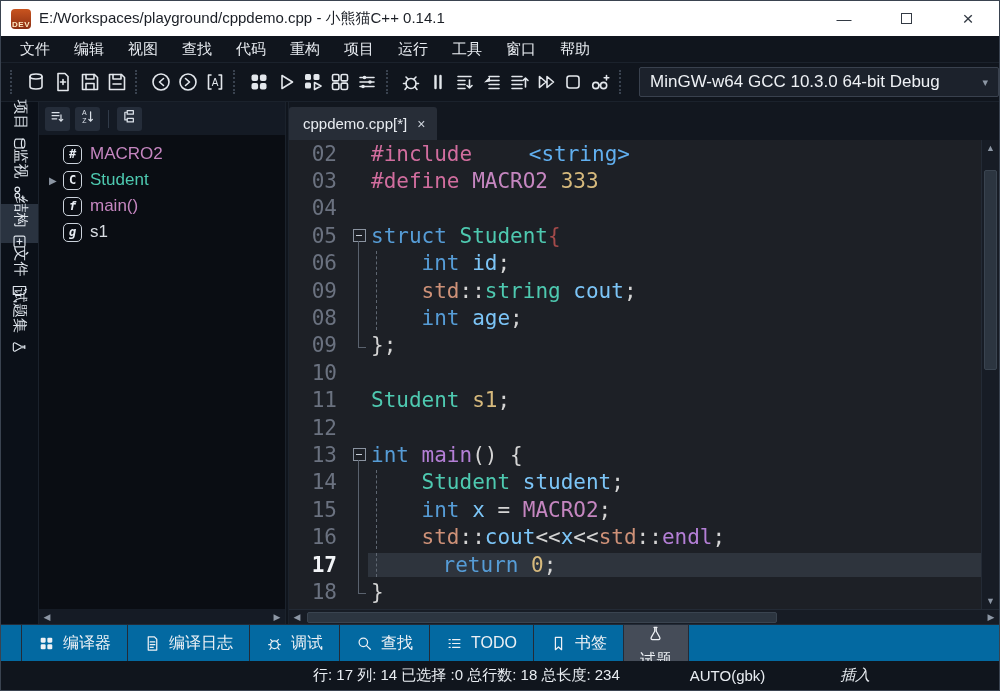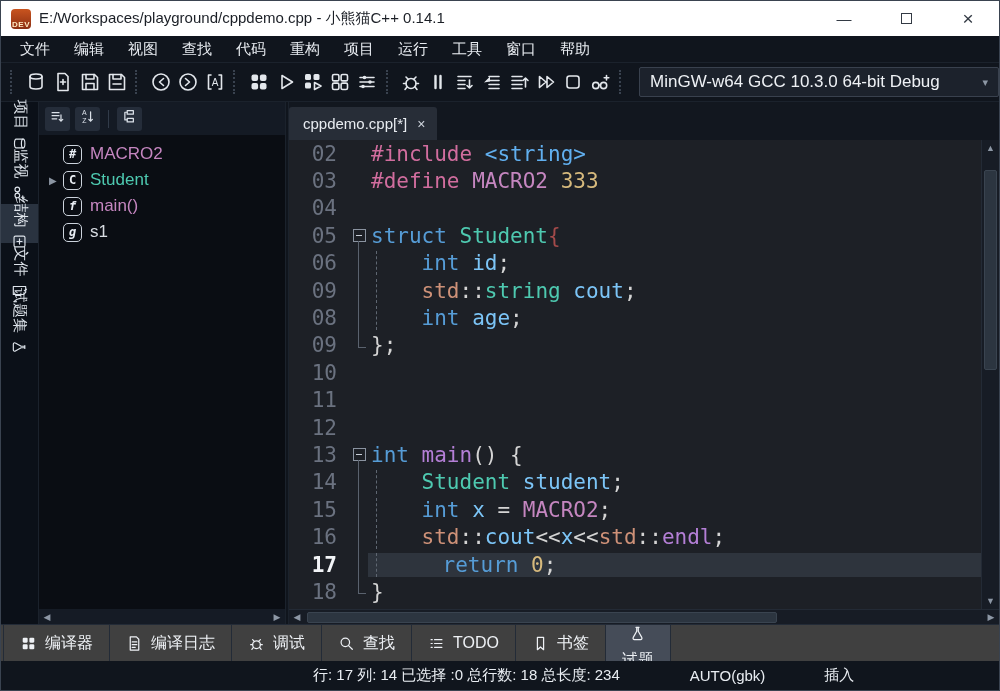--- a/index.html
+++ b/index.html
@@ -92,46 +92,46 @@
   .foldcol.line::before { content:""; position:absolute; left:7px; top:0; bottom:0; width:1px; background:#5a626e; }
   .foldcol.end::before { content:""; position:absolute; left:7px; top:0; height:55%; width:1px; background:#5a626e; }
   .foldcol.end::after { content:""; position:absolute; left:7px; top:55%; width:8px; height:1px; background:#5a626e; }
   .code-content { flex:1 1 auto; white-space:pre; position:relative; padding-left:3px; color:#d4d4d4; }
   .code-line.current .code-content { background:#2e343d;padding-left:24px; }
   .code-content.guide::before { content:""; position:absolute; left:8px; top:0; bottom:0;
     border-left:1px dashed #5f6772; }
   .tok-kw{color:var(--c-kw);} .tok-type{color:var(--c-type);} .tok-var{color:var(--c-var);}
   .tok-num{color:var(--c-num);} .tok-pre{color:var(--c-pre);} .tok-macro{color:var(--c-macro);}
   .tok-func{color:var(--c-func);} .tok-std{color:var(--c-std);} .tok-plain{color:var(--c-plain);}
-  .tok-glob{color:var(--c-glob);} .tok-inc{color:var(--c-inc);} .tok-brace{color:var(--c-brace);}
+  .tok-glob{color:var(--c-glob);} .tok-inc{color:var(--c-inc);margin-left:44px;} .tok-brace{color:var(--c-brace);}
 
   
   .vscroll { width:18px; background:#171c25; border-left:1px solid #232a35; display:flex;
     flex-direction:column; flex:0 0 auto; }
   .scroll-arrow { color:#8d97a5; font-size:9px; display:flex; align-items:center; justify-content:center;
     flex:0 0 16px; }
   .vscroll .thumb { margin:14px 2px 0 2px; height:200px; background:#2c3540; border:1px solid #3a4450; border-radius:2px; }
   .hscroll { height:15px; background:#171c25; border-top:1px solid #232a35; display:flex; align-items:center; flex:0 0 auto; }
   .hscroll .thumb { height:11px; background:#2c3540; border:1px solid #3a4450; border-radius:2px; margin:0 2px; }
 
   
-  .bottom-tabs { height:37px; background:#404040; border-top:1px solid #232b37; display:flex;
-    align-items:stretch; flex:0 0 auto; padding-left:2px; }
+  .bottom-tabs { height:37px; background:#0369a1; border-top:1px solid #232b37; display:flex;
+    align-items:stretch; flex:0 0 auto; padding-left:20px; }
   .btab { display:flex; align-items:center; gap:8px; color:#eef1f5; font-size:16px;
     padding:0 16px; border-right:1px solid #232b37; }
   .btab:first-child { border-left:1px solid #232b37; }
   .btab.active { background:#454c58;flex-direction:column; }
   .btab svg { display:block; }
 
   
   .statusbar { height:29px; background:#10151d; color:#e9edf2; font-size:15px;
     display:flex; align-items:center; flex:0 0 auto; padding:0 18px 0 12px; }
   .status-pos { margin-left:300px; }
   .status-enc { margin-left:70px; }
-  .status-mode { margin-left:59px; }
+  .status-mode { margin-left:75px;font-style:italic; }
 </style>
 </head>
 <body>
 
 <div class="app">
 
   <div class="titlebar">
     <div class="app-logo">DEV</div>
     <div class="title-text">E:/Workspaces/playground/cppdemo.cpp  - 小熊猫C++ 0.14.1</div>
     <div class="win-controls">
@@ -497,20 +497,21 @@
               <span class="code-content"><span class="tok-plain">};</span></span>
             </div>
             <div class="code-line">
               <span class="ln">10</span>
               <span class="foldcol none"></span>
               <span class="code-content"></span>
             </div>
             <div class="code-line">
               <span class="ln">11</span>
               <span class="foldcol none"></span>
+              <span class="code-content"><span class="tok-type">Student </span><span class="tok-glob">s1</span><span class="tok-plain">;</span></span>
             </div>
             <div class="code-line">
               <span class="ln">12</span>
               <span class="foldcol none"></span>
               <span class="code-content"></span>
             </div>
             <div class="code-line">
               <span class="ln">13</span>
               <span class="foldcol open">
                 <span class="tail"></span>

